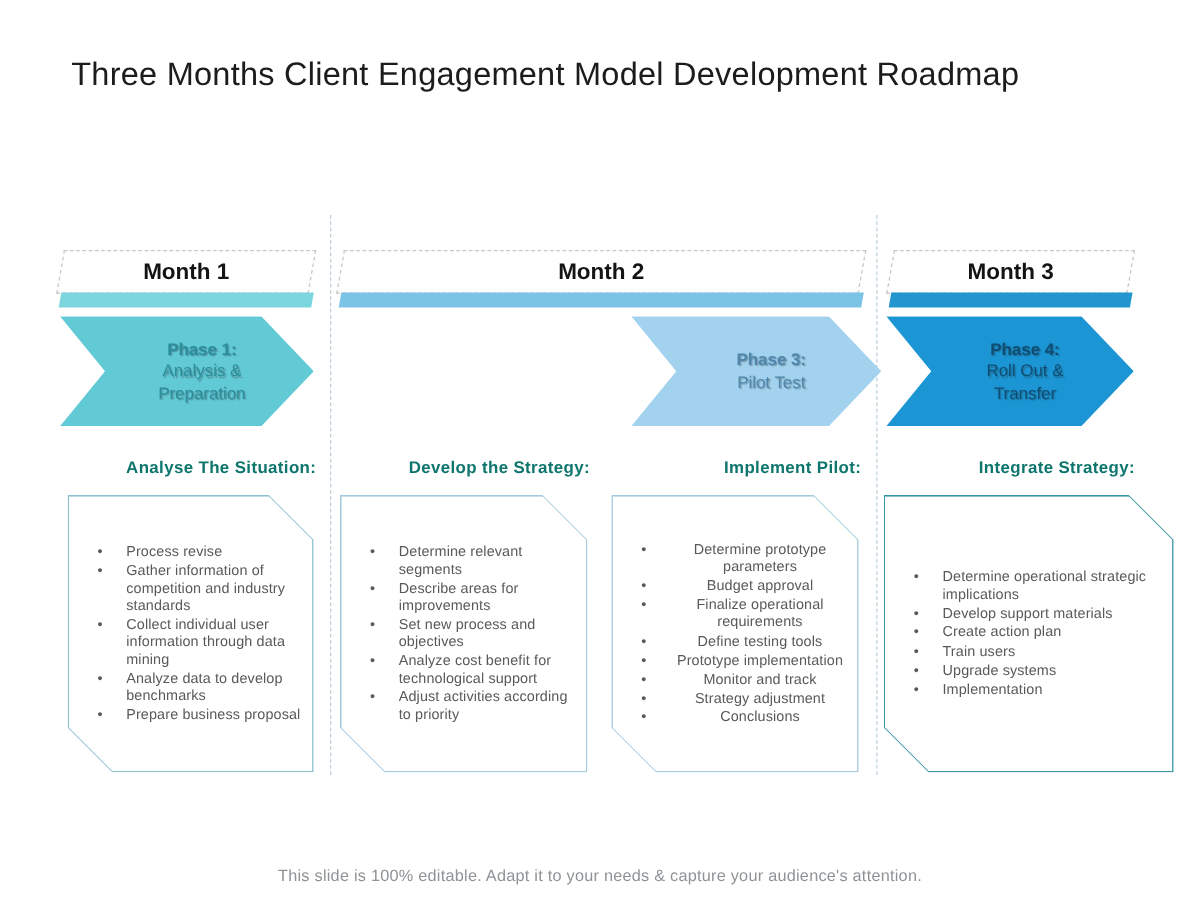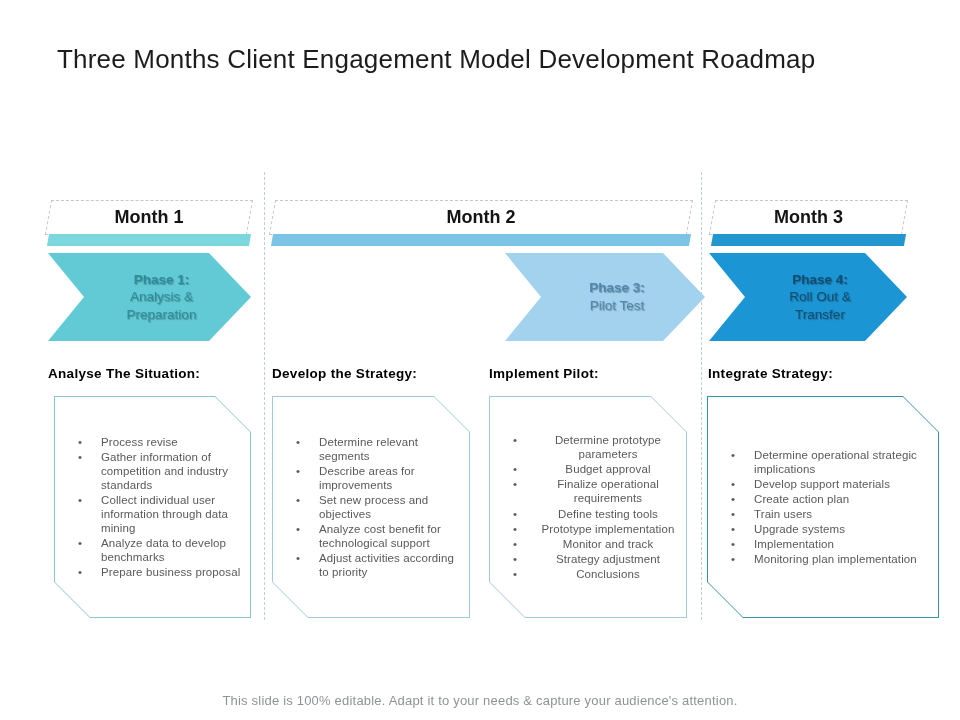--- a/index.html
+++ b/index.html
@@ -42,22 +42,22 @@
   }
   .phase .pname { font-weight:700; }
   .phase .psub { text-align:center; max-width:96px; }
   .phase.p1 { left:48px;  width:203px; }
   .phase.p2 { left:270px; width:199px; }
   .phase.p3 { left:505px; width:200px; }
   .phase.p4 { left:709px; width:198px; }
 
   
   .colhead {
-    position:absolute; top:366px; height:20px; text-align:left;
-    font-size:13.5px; font-weight:700; color:#000000; letter-spacing:0.3px;
+    position:absolute; top:366px; height:20px; text-align:right;
+    font-size:13.5px; font-weight:700; color:#0f766e; letter-spacing:0.3px;
   }
   .colhead.c1 { left:48px;  width:205px; }
   .colhead.c2 { left:272px; width:200px; }
   .colhead.c3 { left:489px; width:200px; }
   .colhead.c4 { left:708px; width:200px; }
 
   
   .cutbox {
     position:absolute; top:396px; height:222px;
     clip-path: polygon(0 0, calc(100% - 36px) 0, 100% 36px, 100% 100%, 36px 100%, 0 calc(100% - 36px));
@@ -169,20 +169,19 @@
 
   <div class="cutbox b4" style="background-color: rgb(55, 148, 164);">
     <div class="inner">
       <ul class="bullets">
         <li>Determine operational strategic implications</li>
         <li>Develop support materials</li>
         <li>Create action plan</li>
         <li>Train users</li>
         <li>Upgrade systems</li>
         <li>Implementation</li>
-        <li>Monitoring plan implementation</li>
       </ul>
     </div>
   </div>
 
   <div class="footer">This slide is 100% editable. Adapt it to your needs &amp; capture your audience's attention.</div>
 
 </div>
 
 </body></html>

